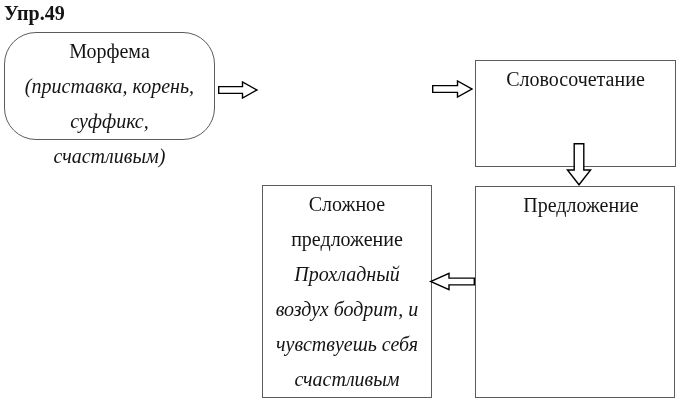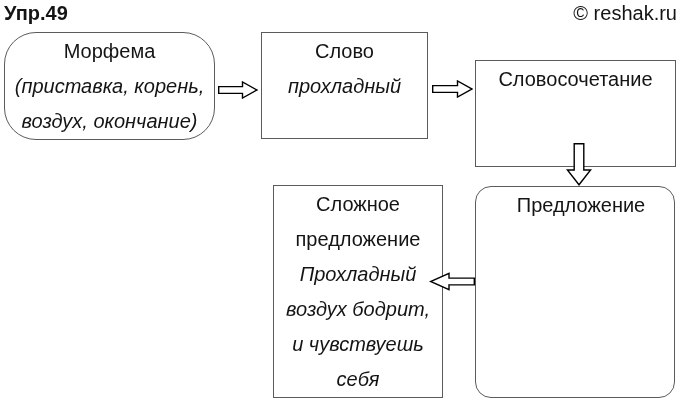--- a/index.html
+++ b/index.html
@@ -3,21 +3,21 @@
 <meta charset="utf-8">
 <style>
   * { margin: 0; padding: 0; box-sizing: border-box; }
   html, body { background: #ffffff; }
   .page {
     position: relative;
     width: 680px;
     height: 404px;
     background: var(--bg, #ffffff);
     color: var(--text, #141414);
-    font-family: Liberation Sans, sans-serif;
+    font-family: Liberation Serif, serif;
     overflow: hidden;
   }
   .header-bar {
     position: absolute;
     left: 0; top: 0;
     width: 100%;
     display: flex;
     justify-content: space-between;
     align-items: flex-start;
     padding: 1px 3px 0 4px;
@@ -31,48 +31,43 @@
     text-align: center;
     font-size: 20px;
     line-height: 35px;
     padding-top: 1px;
   }
   .box .box-title { font-style: normal; }
   .box .box-example { font-style: italic; }
   .box-morpheme  { left: 4px;   top: 32px;  width: 211px; height: 108px; padding-left: 8px;  padding-right: 8px; border-radius: 32px; }
   .box-word      { left: 261px; top: 32px;  width: 167px; height: 107px; padding-left: 8px;  padding-right: 8px; }
   .box-phrase    { left: 475px; top: 32px;  width: 201px; height: 107px; padding-left: 8px;  padding-right: 8px; margin-top: 28px; }
-  .box-sentence  { left: 475px; top: 186px; width: 200px; height: 212px; padding-left: 22px; padding-right: 10px; border-radius: 16px; }
-  .box-complex   { left: 273px; top: 185px; width: 170px; height: 213px; padding-left: 9px;  padding-right: 9px; }
+  .box-sentence  { left: 475px; top: 186px; width: 200px; height: 212px; padding-left: 22px; padding-right: 10px; }
+  .box-complex   { left: 262px; top: 185px; width: 170px; height: 213px; padding-left: 9px;  padding-right: 9px; }
   .arrow { position: absolute; display: block; }
   .arrow polygon { fill: var(--arrow-fill, #ffffff); stroke: var(--arrow-outline, #000000); stroke-width: 1.4; stroke-linejoin: miter; }
   .arrow-1 { left: 218px; top: 81px; }
   .arrow-2 { left: 432px; top: 80px; }
   .arrow-3 { left: 566px; top: 143px; }
   .arrow-4 { left: 429px; top: 272px; }
 </style>
 </head>
 <body>
 
 <div class="page">
 
   <div class="header-bar">
     <span class="exercise-label">Упр.49</span>
-    <span class="copyright">© reshak.ru</span>
   </div>
 
   <div class="box box-morpheme">
     <div class="box-title">Морфема</div>
-    <div class="box-example">(приставка, корень, воздух, окончание)</div>
+    <div class="box-example">(приставка, корень, суффикс, счастливым)</div>
   </div>
 
-  <div class="box box-word">
-    <div class="box-title">Слово</div>
-    <div class="box-example">прохладный</div>
-  </div>
 
   <div class="box box-phrase">
     <div class="box-title">Словосочетание</div>
   </div>
 
   <div class="box box-sentence">
     <div class="box-title">Предложение</div>
   </div>
 
   <div class="box box-complex">

